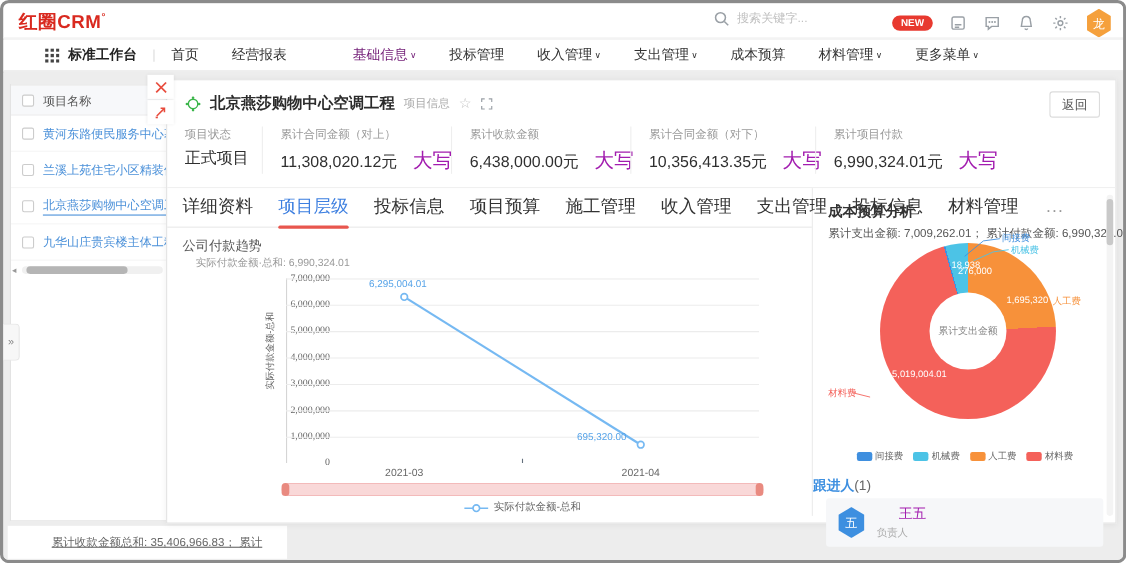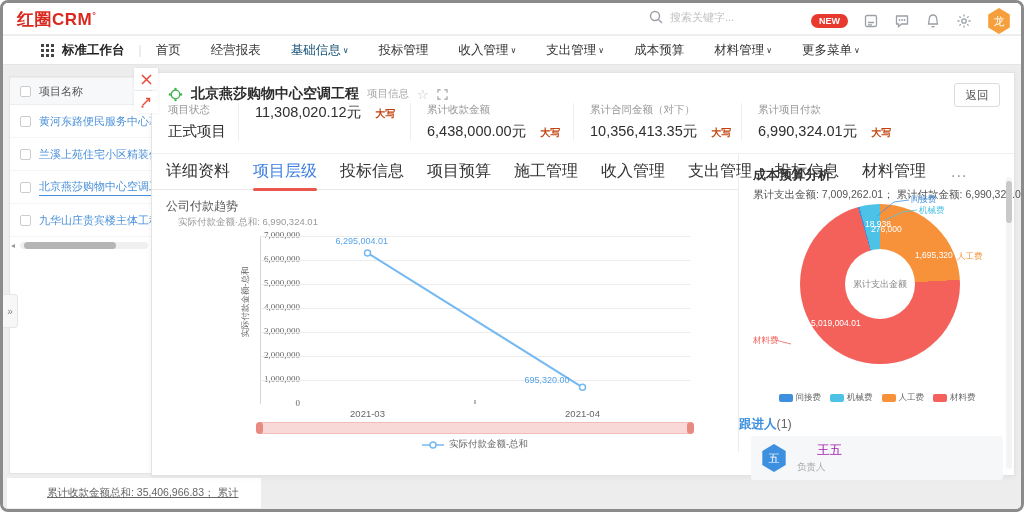--- a/index.html
+++ b/index.html
@@ -18,21 +18,21 @@
   .hicon { width:16px; height:16px; display:inline-block; }
   .avatar-hex { width:24px; height:26px; background:#f5a03c; color:#fff; font-size:11px; display:flex; align-items:center; justify-content:center; clip-path:polygon(50% 0,95% 25%,95% 75%,50% 100%,5% 75%,5% 25%); }
 
   
   .navbar { position:absolute; top:33px; left:0; right:0; height:29px; background:#fff; border-bottom:1px solid #e5e5e5; display:flex; align-items:center; z-index:5; font-size:12.5px; color:#333; }
   .grid-icon { margin-left:38px; margin-right:8px; }
   .wb { font-weight:bold; color:#222; }
   .nav-sep { color:#ddd; margin:0 14px; font-size:12px; }
   .nav-item { margin-right:30px; cursor:pointer; white-space:nowrap; }
   .nav-item .caret { font-size:8px; margin-left:2px; position:relative; top:-1px; }
-  .nav-item.active { color:#0c4a6e; }
+  .nav-item.active { color:#701a75;margin-left:30px; }
 
   
   .content { position:absolute; top:63px; left:0; right:0; bottom:0; background:#ededed; }
 
   
   .leftpanel { position:absolute; left:6px; top:10px; width:144px; height:398px; background:#fff; border:1px solid #e3e3e3; z-index:1; overflow:hidden; }
   .lp-head { display:flex; align-items:center; gap:6px; padding:10px 8px 8px 10px; font-size:12px; font-weight:bold; color:#333; }
   .lp-head .caret { color:#999; font-size:8px; font-weight:normal; }
   .lp-colhead { display:flex; align-items:center; gap:8px; background:#f7f8fa; border-top:1px solid #eee; border-bottom:1px solid #eee; height:28px; padding-left:10px; font-size:11px; color:#555; }
   .lp-row { display:flex; align-items:center; gap:8px; height:33px; padding-left:10px; border-bottom:1px solid #f5f5f5; font-size:11px; color:#4a90d9; white-space:nowrap; overflow:hidden; }
@@ -56,26 +56,26 @@
   .totals-strip { position:absolute; left:4px; top:412px; width:254px; height:30px; background:#fff; z-index:1; overflow:hidden; display:flex; align-items:center; }
   .totals-strip span { margin-left:40px; font-size:10.5px; color:#666; white-space:nowrap;text-decoration:underline; }
 
   
   .dialog { position:absolute; left:148px; top:6px; width:864px; height:404px; background:#fff; border:1px solid #e3e3e3; box-shadow:0 1px 6px rgba(0,0,0,0.06); z-index:2; }
   .dlg-titlerow { display:flex; align-items:center; gap:8px; padding:12px 16px 0 16px; }
   .dlg-title { font-size:14px; font-weight:bold; color:#2b2b2b; }
   .dlg-tag { font-size:10.5px; color:#aaa; }
   .star { color:#c3c3c3; font-size:13px; }
   .back-btn { position:absolute; right:14px; top:10px; width:46px; height:24px; border:1px solid #dcdcdc; border-radius:3px; background:#fff; font-size:11.5px; color:#555; display:flex; align-items:center; justify-content:center; cursor:pointer; }
-  .stats { display:flex; border-bottom:1px solid #f0f0f0; padding-bottom:12px; }
+  .stats { display:flex; margin-top:12px; border-bottom:1px solid #f0f0f0; padding-bottom:12px; }
   .stat { padding:0 0 0 16px; border-left:1px solid #eee; }
   .stat:first-child { border-left:none; }
   .stat .slabel { font-size:10.5px; color:#999; margin-bottom:5px; white-space:nowrap; }
   .stat .sval { font-size:14.5px; color:#2f2f2f; font-weight:500; display:flex; align-items:baseline; gap:14px; white-space:nowrap; }
-  .stat .cap { font-size:10px; color:#c2410c; font-weight:bold; cursor:pointer; }
+  .stat .cap { font-size:18px; color:#a21caf; font-weight:normal; cursor:pointer; }
   .dlg-body { display:flex; height:298px; }
   .dlg-left { width:586px; }
   .dlg-vdiv { width:1px; background:#ececec; }
   .dlg-right { width:276px; position:relative; }
 
   
   .tabs { display:flex; align-items:center; height:36px; border-bottom:1px solid #e8e8e8; padding-left:14px; font-size:16px; color:#333; }
   .tab { margin-right:23px; height:36px; display:flex; align-items:center; position:relative; cursor:pointer; white-space:nowrap; }
   .tab.active { color:#3d7fe0; }
   .tab.active::after { content:""; position:absolute; left:0; right:0; bottom:-1px; height:3px; background:#e8564e; border-radius:2px; }
@@ -267,20 +267,21 @@
       </div>
 
       <div class="stats">
         <div class="stat" style="width:86px">
           <div class="slabel">项目状态</div>
           <div class="sval">
               <span>正式项目</span>
             </div>
         </div>
         <div class="stat" style="width:172px">
+          <div class="slabel">累计合同金额（对上）</div>
           <div class="sval">
               <span>11,308,020.12元</span>
               <span class="cap">大写</span>
             </div>
         </div>
         <div class="stat" style="width:163px">
           <div class="slabel">累计收款金额</div>
           <div class="sval">
               <span>6,438,000.00元</span>
               <span class="cap">大写</span>

